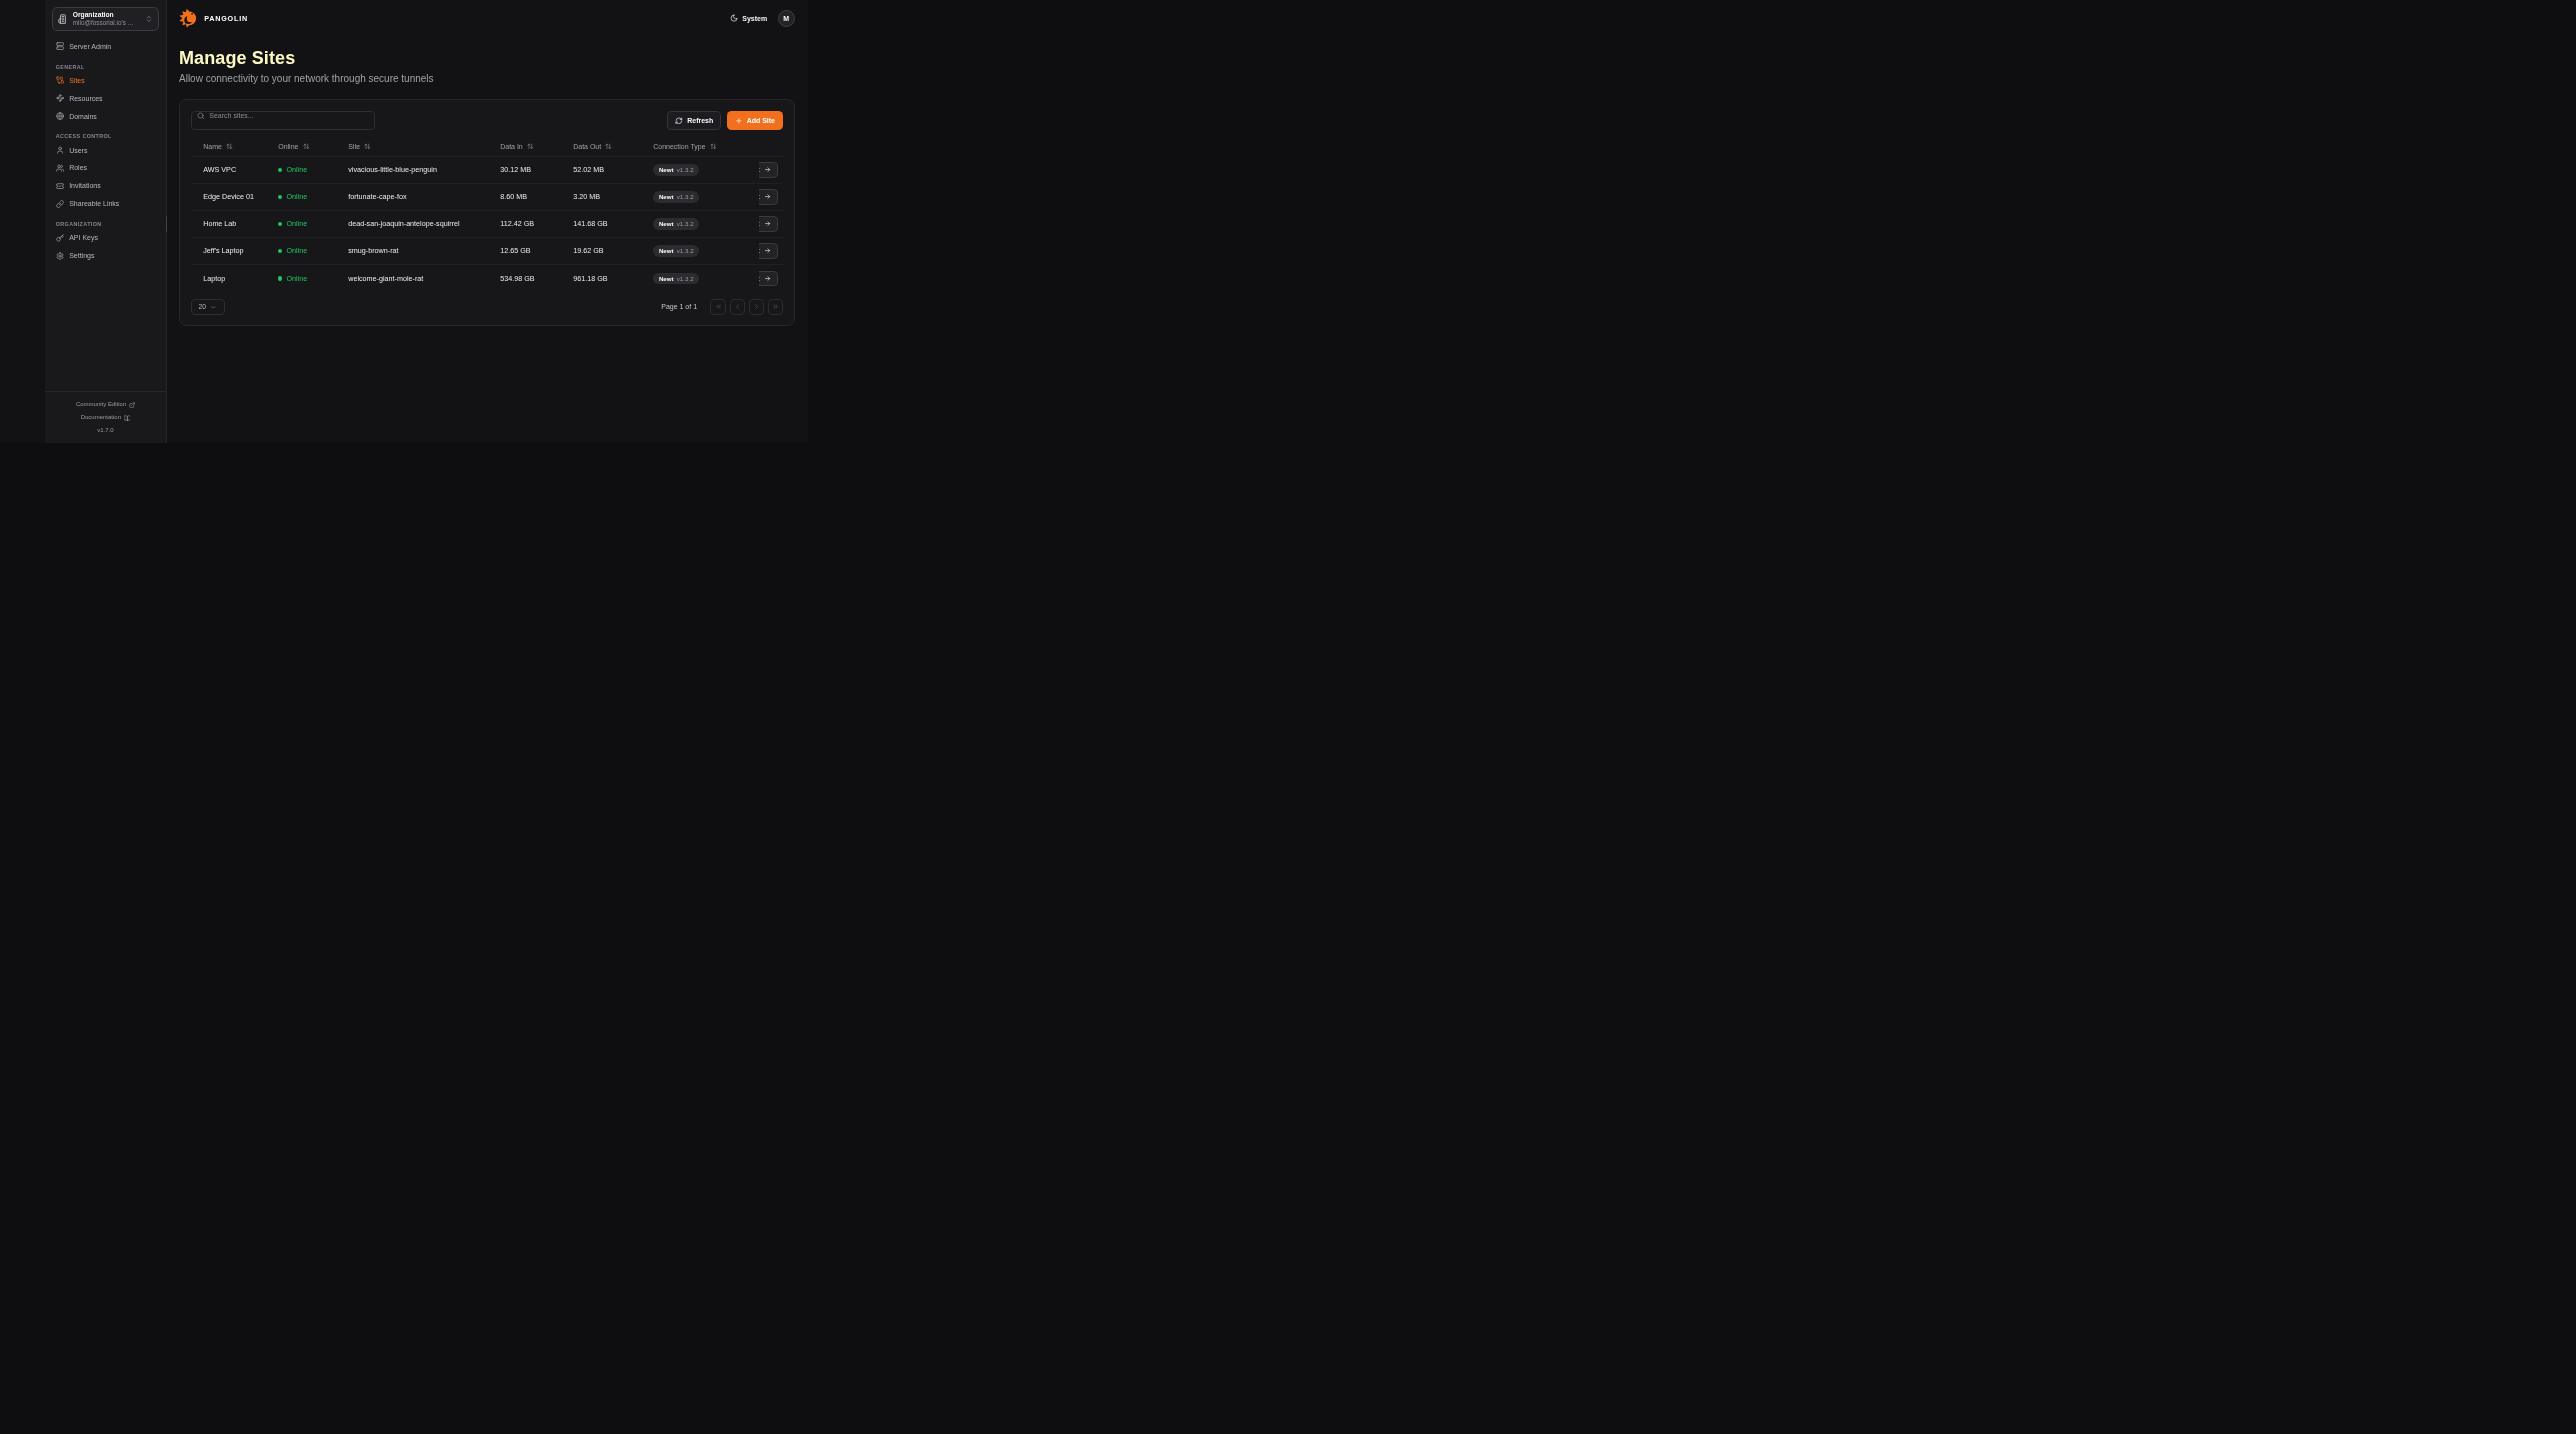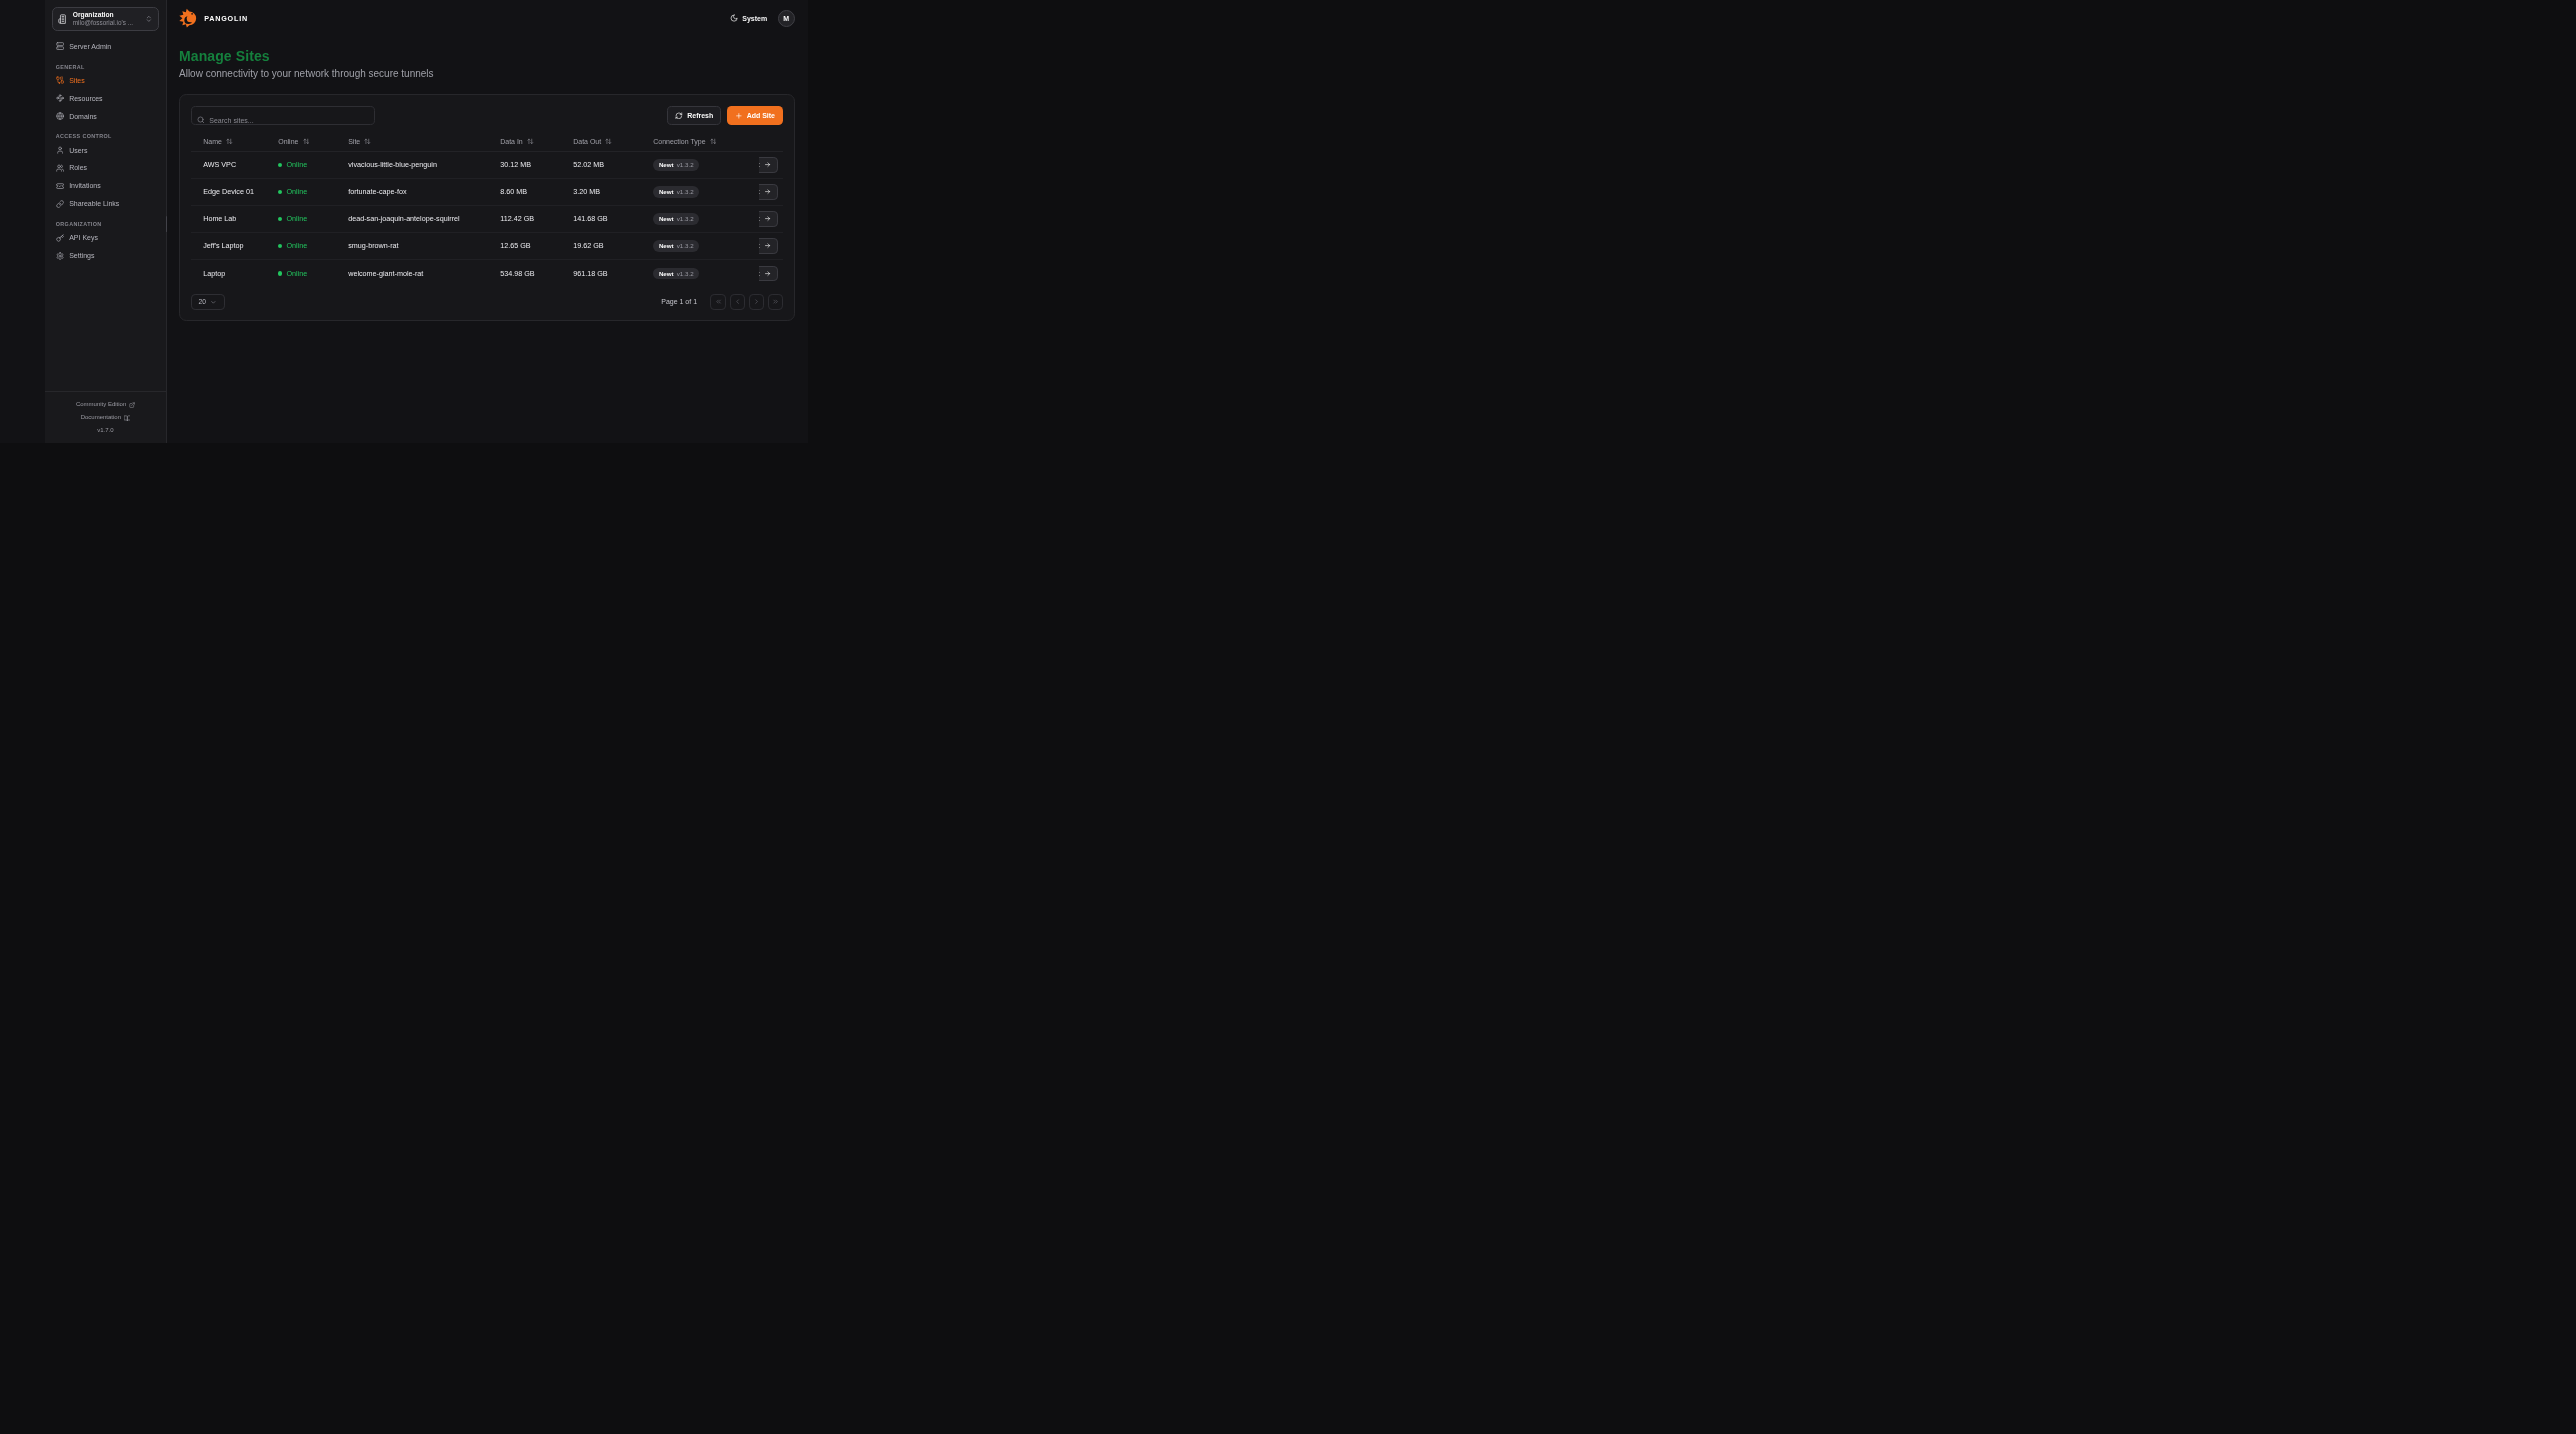--- a/index.html
+++ b/index.html
@@ -29,26 +29,26 @@
   
   .main { flex:1 1 auto; display:flex; flex-direction:column; padding:0 13px 0 12px; min-width:0; }
   .topbar { height:37px; display:flex; align-items:center; justify-content:space-between; }
   .brand { display:flex; align-items:center; gap:4.6px; cursor:pointer; }
   .brand-word { font-size:7.2px; font-weight:700; letter-spacing:0.8px; color:#ffffff; }
   .topbar-right { display:flex; align-items:center; gap:10.3px; }
   .theme-toggle { display:flex; align-items:center; gap:4.1px; color:#f4f4f5; font-size:7px; font-weight:600; cursor:pointer; }
   .avatar { width:17.5px; height:17.5px; border-radius:50%; background:#232327; border:0.5px solid #3f3f45; display:flex; align-items:center; justify-content:center; font-size:7px; font-weight:700; color:#fafafa; cursor:pointer; }
 
   .page-head { margin-top:11.3px; }
-  .page-title { font-size:14px; font-weight:700; color:#15803d; letter-spacing:0.1px; }
+  .page-title { font-size:18px; font-weight:700; color:#fef9c3; letter-spacing:0.1px; }
   .page-subtitle { margin-top:3.6px; font-size:10px; color:#9fa0a8; }
 
   .card { margin-top:15.5px; background:#17171a; border:0.5px solid #27272b; border-radius:7.2px; padding:10.8px; }
   .toolbar { display:flex; align-items:center; }
-  .search-box { display:flex; align-items:flex-end; gap:4.1px; width:184px; height:18.5px; padding:0 5.7px; border:0.5px solid #2e2e33; border-radius:4.6px; color:#8a8a92; }
+  .search-box { display:flex; align-items:flex-start; gap:4.1px; width:184px; height:18.5px; padding:0 5.7px; border:0.5px solid #2e2e33; border-radius:4.6px; color:#8a8a92; }
   .search-box input { flex:1; background:transparent; border:none; outline:none; color:#e4e4e7; font-size:7px; font-family:inherit; }
   .search-box input::placeholder { color:#8a8a92; }
   .toolbar-right { margin-left:auto; display:flex; align-items:center; gap:5.2px; }
   .btn { display:inline-flex; align-items:center; gap:4.1px; height:18.5px; padding:0 7.2px; border-radius:4.6px; font-size:7px; font-weight:600; cursor:pointer; border:0.5px solid transparent; font-family:inherit; }
   .btn-outline { background:#1d1d21; border-color:#35353b; color:#fafafa; }
   .btn-primary { background:#f1701e; color:#ffffff; }
 
   .table { margin-top:6.7px; }
   .tr { display:grid; grid-template-columns:75px 70px 152px 73px 80px 118px 1fr; align-items:center; }
   .thead { height:20.6px; border-bottom:0.5px solid #232327; }

